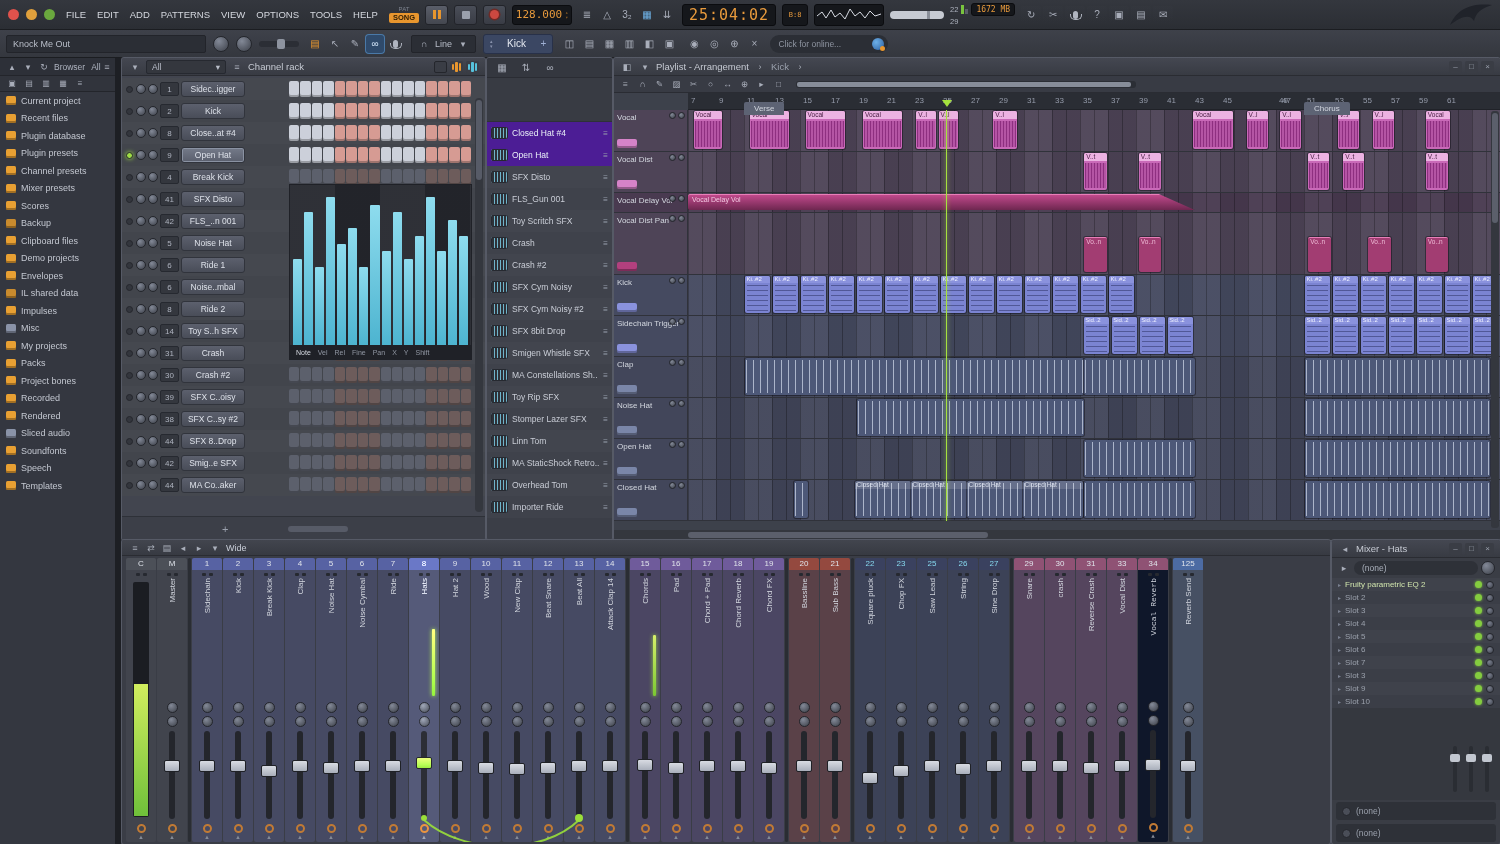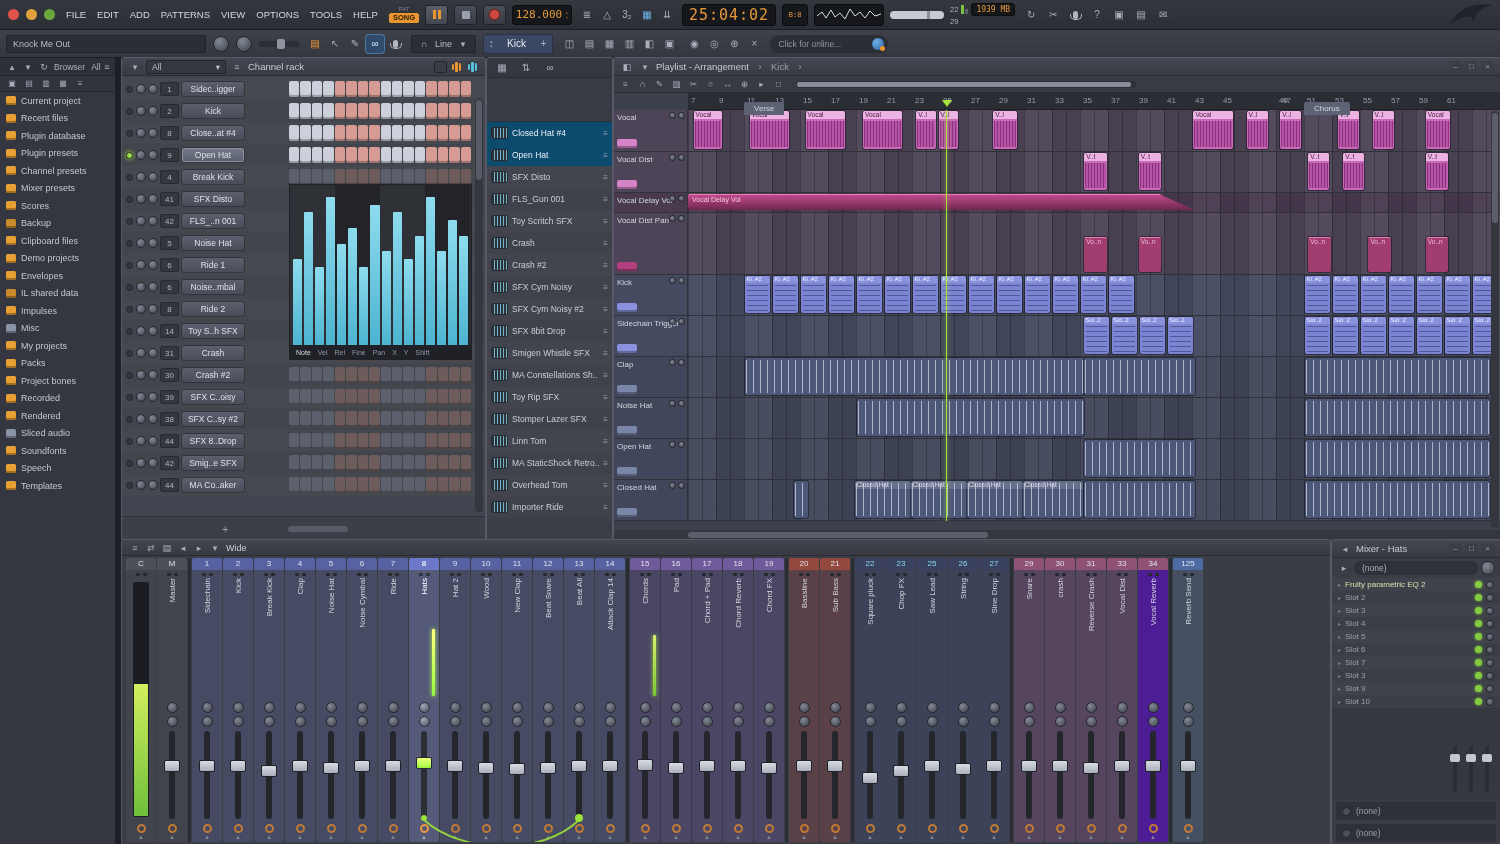--- a/index.html
+++ b/index.html
@@ -100,21 +100,21 @@
   #graph-tabs .gtab.on{color:#d8dce4}
   #rack-bottom{position:absolute;left:0;right:0;bottom:0;height:24px;display:flex;align-items:center;background:#3c3f48;border-top:1px solid #2e3138}
   #add-channel{margin-left:100px;color:#9aa0ac;font-size:11px}
   #rack-hscroll{margin-left:60px;width:60px;height:6px;background:#575b67;border-radius:3px}
   
   #picker{left:487px;top:58px;width:125px;height:482px;background:#3b3e47}
   #picker-icons{height:20px;display:flex;align-items:center;gap:6px;padding:0 6px;background:#34373f;border-bottom:1px solid #2a2c33}
   #picker-pad{height:44px;background:#383b43;border-bottom:1px solid #2e3138}
   .p-item{height:22px;display:flex;align-items:center;gap:4px;padding:0 4px;background:#42454e;font-size:8.5px;color:#c9cdd6}
   .p-item.odd{background:#3f424b}
-  .p-item.sel{background:#0c4a6e;color:#eaf0f8}
+  .p-item.sel{background:#4c1d95;color:#eaf0f8}
   .p-wave{width:17px;height:12px;border-radius:2px;background:#2e3138 repeating-linear-gradient(90deg,#6fb3c9 0 1px,transparent 1px 3px);box-shadow:inset 0 0 0 1px #262930}
   .p-lbl{flex:1;overflow:hidden;white-space:nowrap}
   .p-more{font-size:8px;color:#99a0ad}
   
   #playlist{left:614px;top:58px;width:886px;height:482px;background:#3d414b}
   #pl-toolbar{height:17px;background:#383b44;display:flex;align-items:center;gap:2px;padding:0 4px;border-bottom:1px solid #2a2c33}
   #pl-toolbar .t2i{width:15px;height:15px;font-size:8.5px}
   #pl-hscroll-top{width:340px;height:7px;background:#2b2e35;border-radius:3px;margin-left:8px;position:relative}
   #pl-hscroll-top i{position:absolute;left:1px;top:1px;width:334px;height:5px;background:#878d99;border-radius:2px;display:block}
   #pl-timeline{height:17px;margin-left:74px;background:#2a2d34;position:relative;border-bottom:1px solid #202228}
@@ -246,21 +246,21 @@
       </svg>
   </div>
   <div class="hintbar"></div>
   <div class="mem">
     <span class="row">
       <span>22</span>
       <span class="vbars">
           <i></i>
           <i></i>
         </span>
-      <span class="lcd mm">1939 MB</span>
+      <span class="lcd mm">1672 MB</span>
     </span>
     <span class="row">
         <span>29</span>
       </span>
   </div>
   <div id="tb-right-icons">
       <span class="tico">↻</span>
       <span class="tico">✂</span>
       <span class="tico">
         <span class="micshape"></span>
@@ -2071,21 +2071,21 @@
           <span class="knob k11"></span>
           <span class="knob k11"></span>
         </div>
         <div class="m-fader">
           <i class="m-track"></i>
           <i class="m-handle" style="top: 31.12px;"></i>
         </div>
         <div class="m-led"></div>
         <div class="m-arr">▲</div>
       </div>
-      <div class="m-strip" style="background: #4c1d95;">
+      <div class="m-strip" style="background: #0f172a; font-family: Liberation Mono, monospace;">
         <div class="m-num" style="background: rgb(143, 82, 116);">34</div>
         <div class="m-ics">
           <span class="mi"></span>
           <span class="mi"></span>
         </div>
         <div class="m-name">
           <span>Vocal Reverb</span>
         </div>
         <div class="m-knobs">
           <span class="knob k11"></span>

